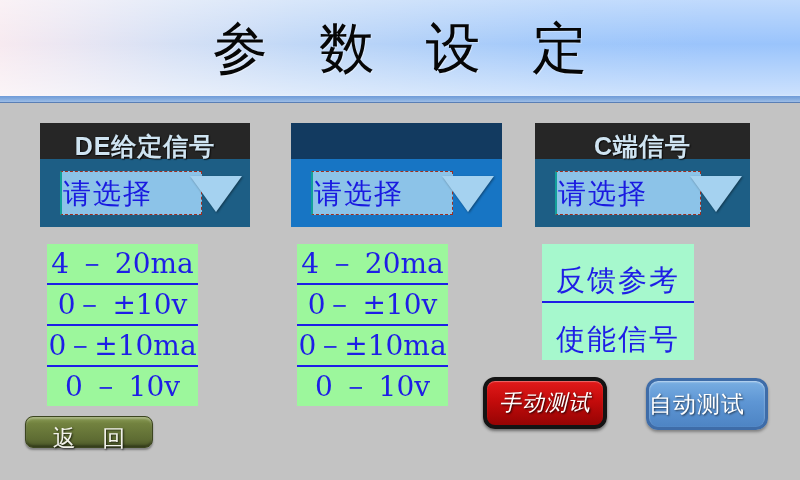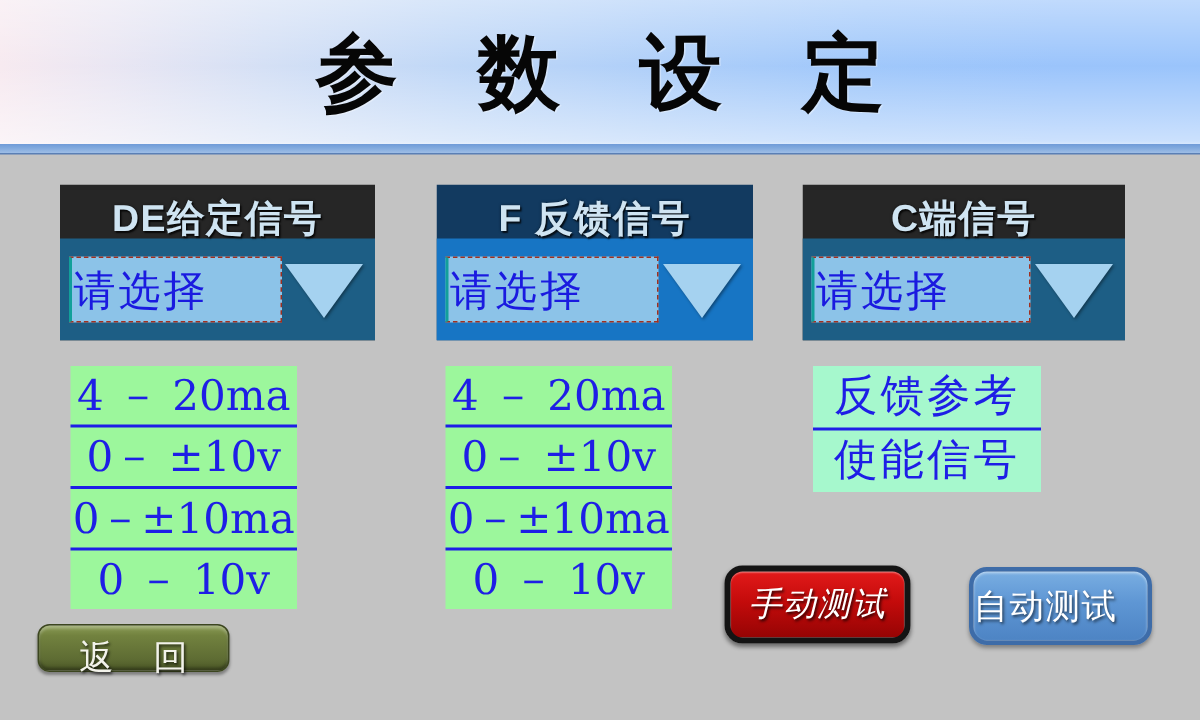--- a/index.html
+++ b/index.html
@@ -44,21 +44,21 @@
     background: linear-gradient(to bottom, #6f9bd8 0%, #7fa8dd 40%, #9dbde6 100%);
     border-bottom: 1px solid #5a7fb5;
   }
   #page-title {
     position: absolute;
     left: 0; top: 13px;
     width: 800px;
     text-align: center;
     font-family: "DejaVu Serif", "Liberation Serif", serif;
     font-size: 55px;
-    font-weight: bold;
+    font-weight: normal;
     letter-spacing: 17px;
     text-indent: 17px;
     color: #060606;
     line-height: 70px;
     text-shadow: 1px 1px 0 rgba(255,255,255,0.35);
   }
 
   
   .column {
     position: absolute;
@@ -111,21 +111,21 @@
   
   .select-row {
     position: absolute;
     left: 0; right: 0;
     top: 48px;
     height: 48px;
     z-index: 3;
   }
   .select-box {
     position: absolute;
-    left: 6px;
+    left: 20px;
     top: 0;
     width: 142px;
     height: 44px;
     background: #8cc3e8;
     border: 1px dashed #a03020;
     border-left: 2px solid #12a09a;
     box-sizing: border-box;
   }
   #col-2 .select-box { width: 146px; }
   .select-value {
@@ -174,20 +174,21 @@
     border-bottom: 2px solid #1e1ee6;
     font-family: "DejaVu Serif", "Liberation Serif", serif;
     letter-spacing: 0px;
   }
   #col-2 .option {
     font-family: "Liberation Sans", "DejaVu Sans", sans-serif;
     font-size: 29px;
     height: 41px;
     line-height: 41px;
     letter-spacing: 2px;
+    margin-top: 16px;
   }
   .option:last-child { border-bottom: none; }
 
   
   #btn-manual {
     position: absolute;
     left: 483px; top: 377px;
     width: 124px; height: 52px;
     border-radius: 12px;
     background: linear-gradient(to bottom, #e21a1a 0%, #c40b0b 45%, #960404 100%);
@@ -263,21 +264,20 @@
     <div class="option">0－ ±10v</div>
     <div class="option">0－±10ma</div>
     <div class="option">0 － 10v</div>
   </div>
 </div>
 
 <div class="column" id="col-1">
   <div class="panel">
     <div class="panel-top"></div>
     <div class="panel-bottom"></div>
-    <div class="panel-title">F 反馈信号</div>
     <div class="select-row">
       <div class="select-box">
         <div class="select-value">请选择</div>
       </div>
       <div class="select-arrow"></div>
     </div>
   </div>
   <div class="options">
     <div class="option">4 － 20ma</div>
     <div class="option">0－ ±10v</div>

